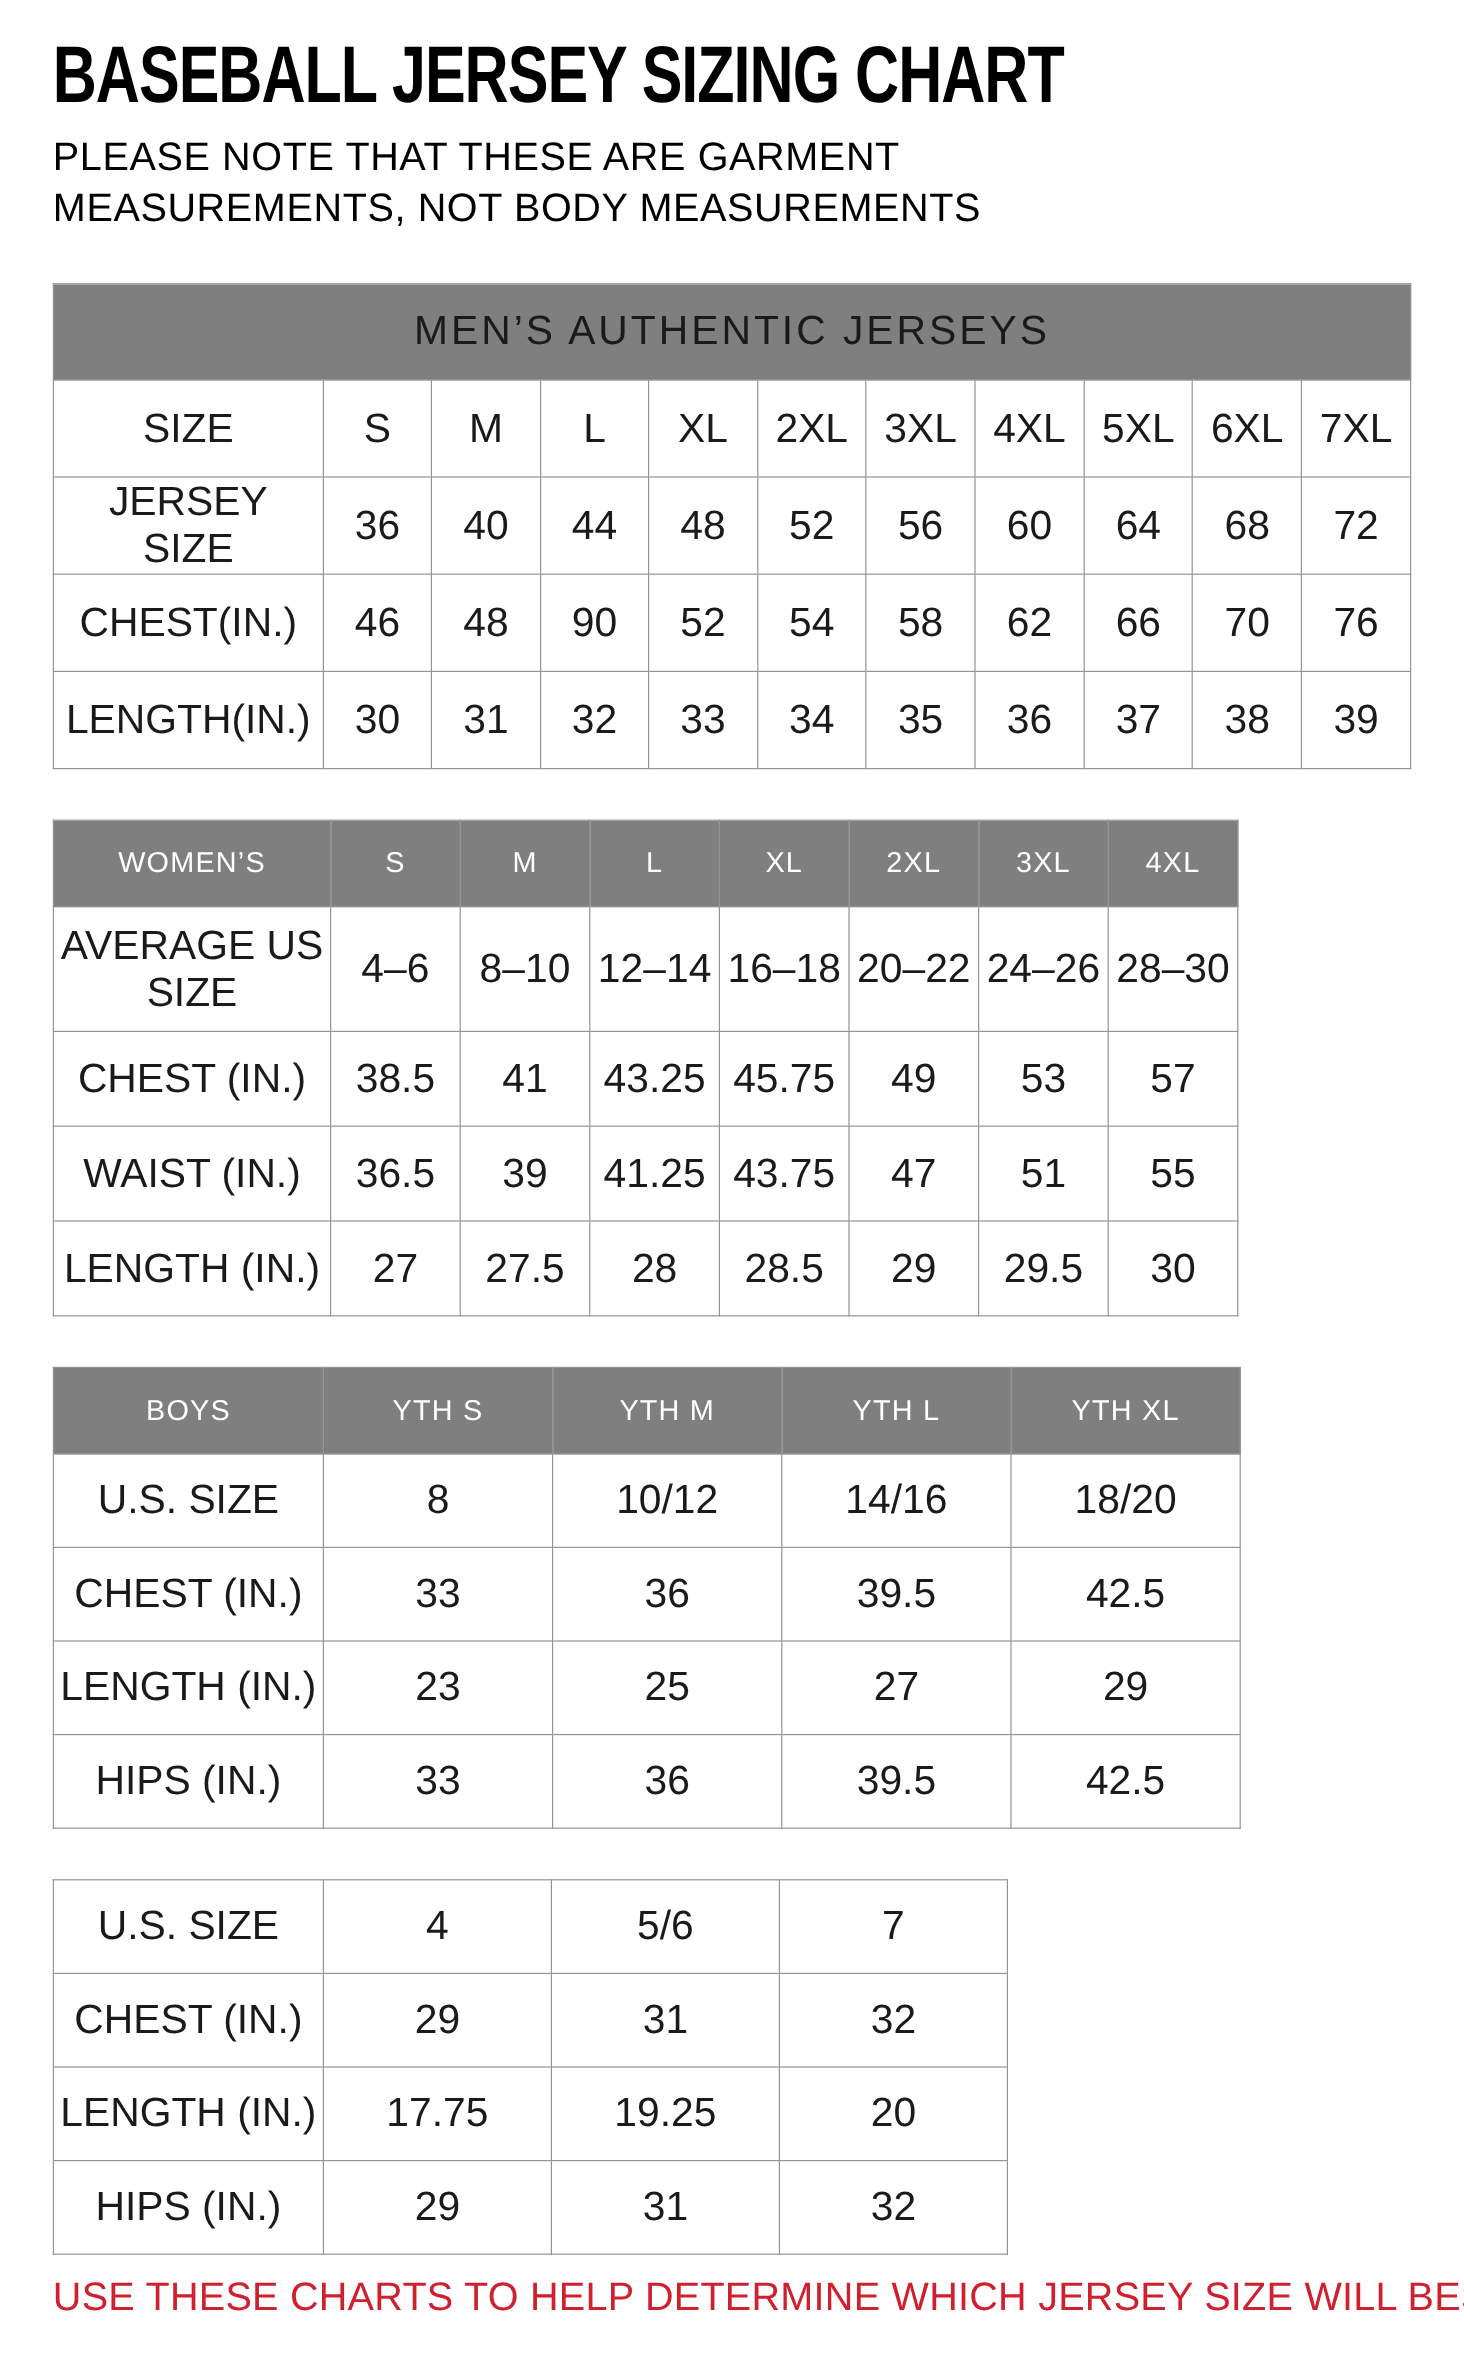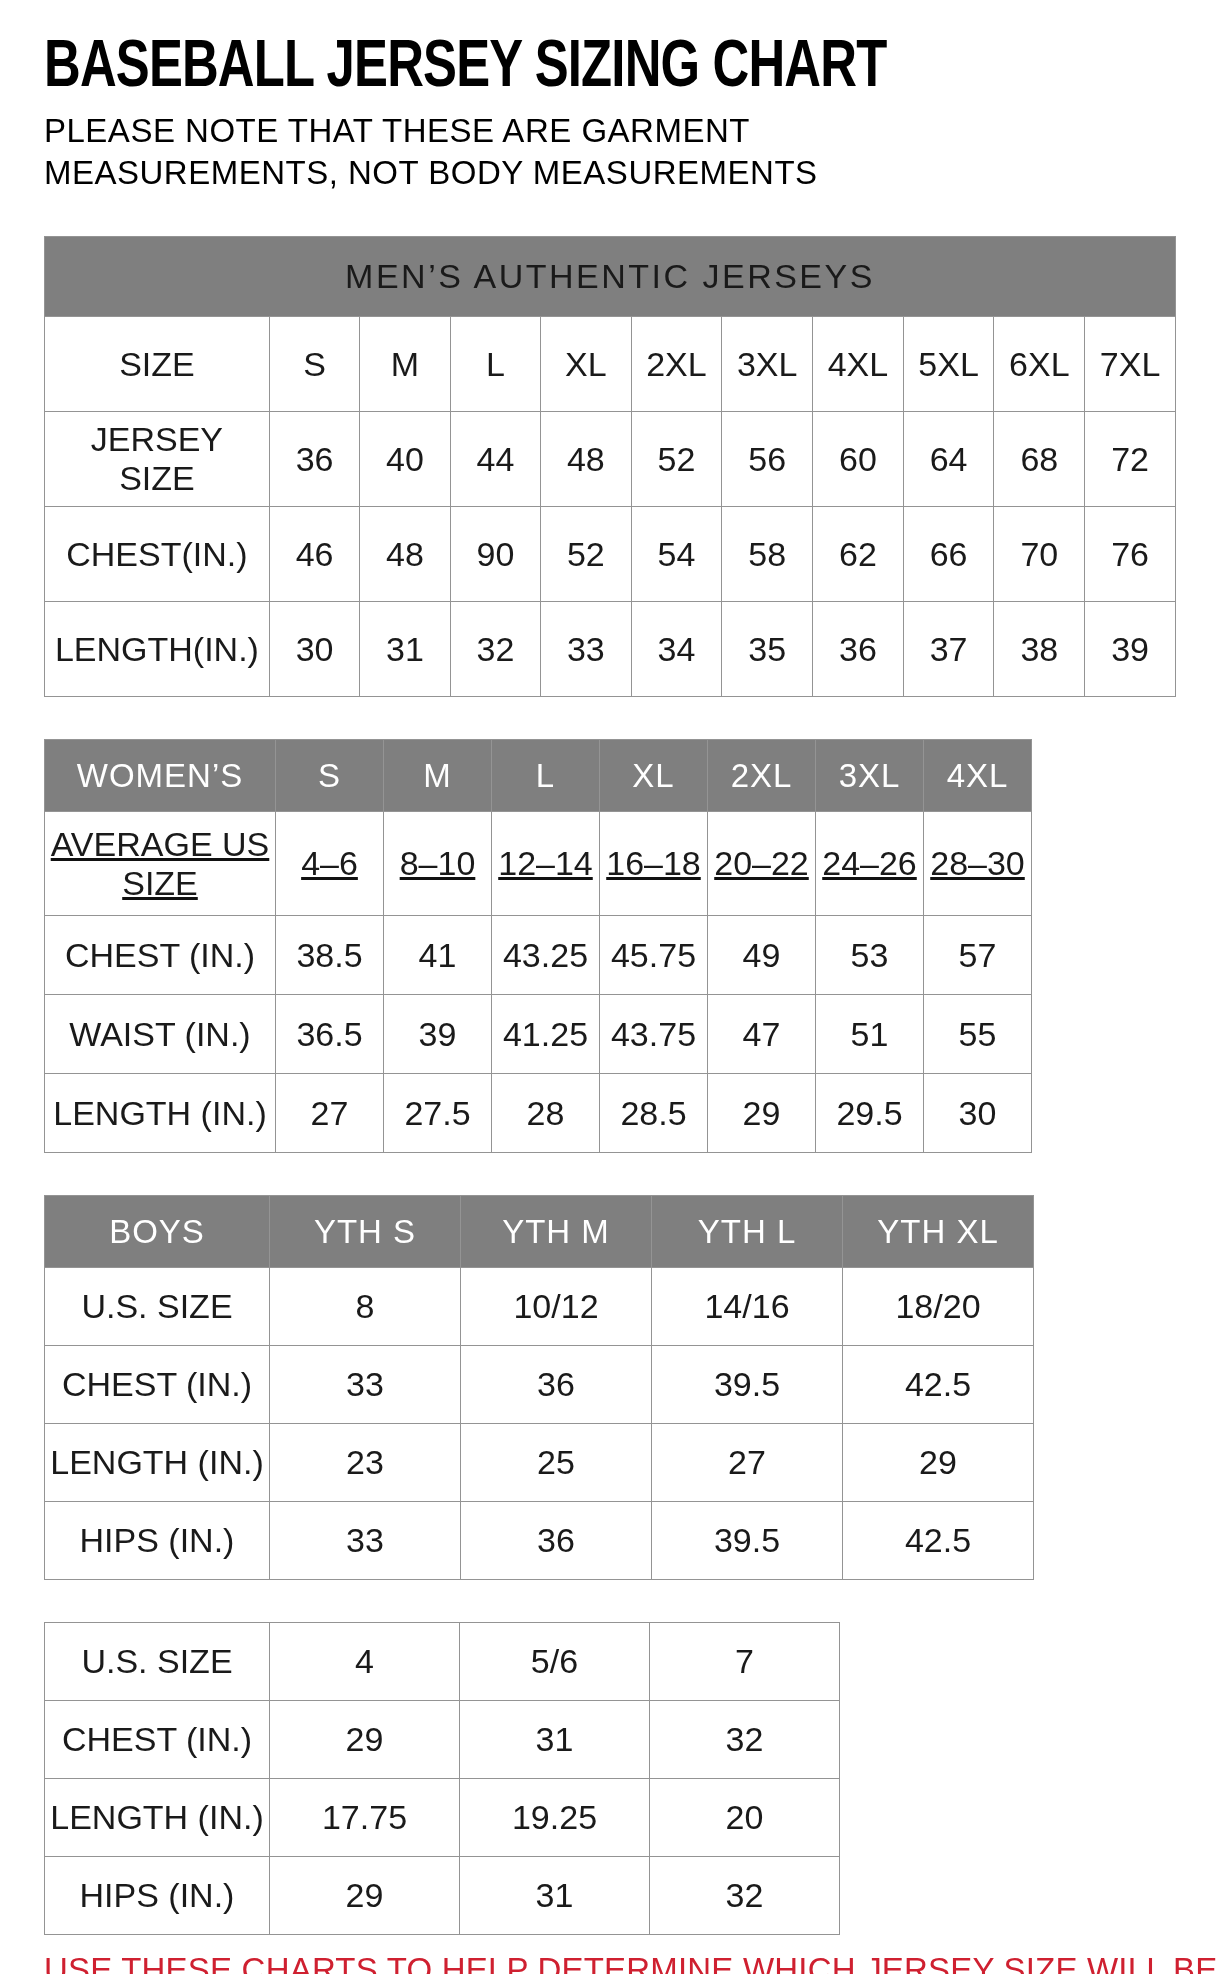--- a/index.html
+++ b/index.html
@@ -60,33 +60,33 @@
   th.bigbar {
     background: #7f7f7f;
     color: #ffffff;
     font-size: 36px;
     letter-spacing: 2.5px;
     font-weight: 400;
   }
   tr.grayrow td {
     background: #7f7f7f;
     color: #ffffff;
-    font-size: 33px;
+    font-size: 24px;
     letter-spacing: 1px;
   }
 
   
   .mens { margin-top: 20px; }
-  .mens tr { height: 95px; }
+  .mens tr { height: 81px; }
   .mens tr.titlebar { height: 80px; padding-left: 17px; }
 
   
   .womens tr { height: 79px; }
   .womens tr.grayrow { height: 72px; }
-  .womens tr.tallrow { height: 104px; text-decoration: underline; }
+  .womens tr.tallrow { height: 104px; }
   .womens .lbl { line-height: 1.15; }
 
   
   .boys tr, .preschool tr { height: 78px; border-radius: 21px; }
   .boys tr.grayrow, .preschool tr.grayrow { height: 72px; }
 </style>
 </head>
 <body>
 
 <div class="page">

